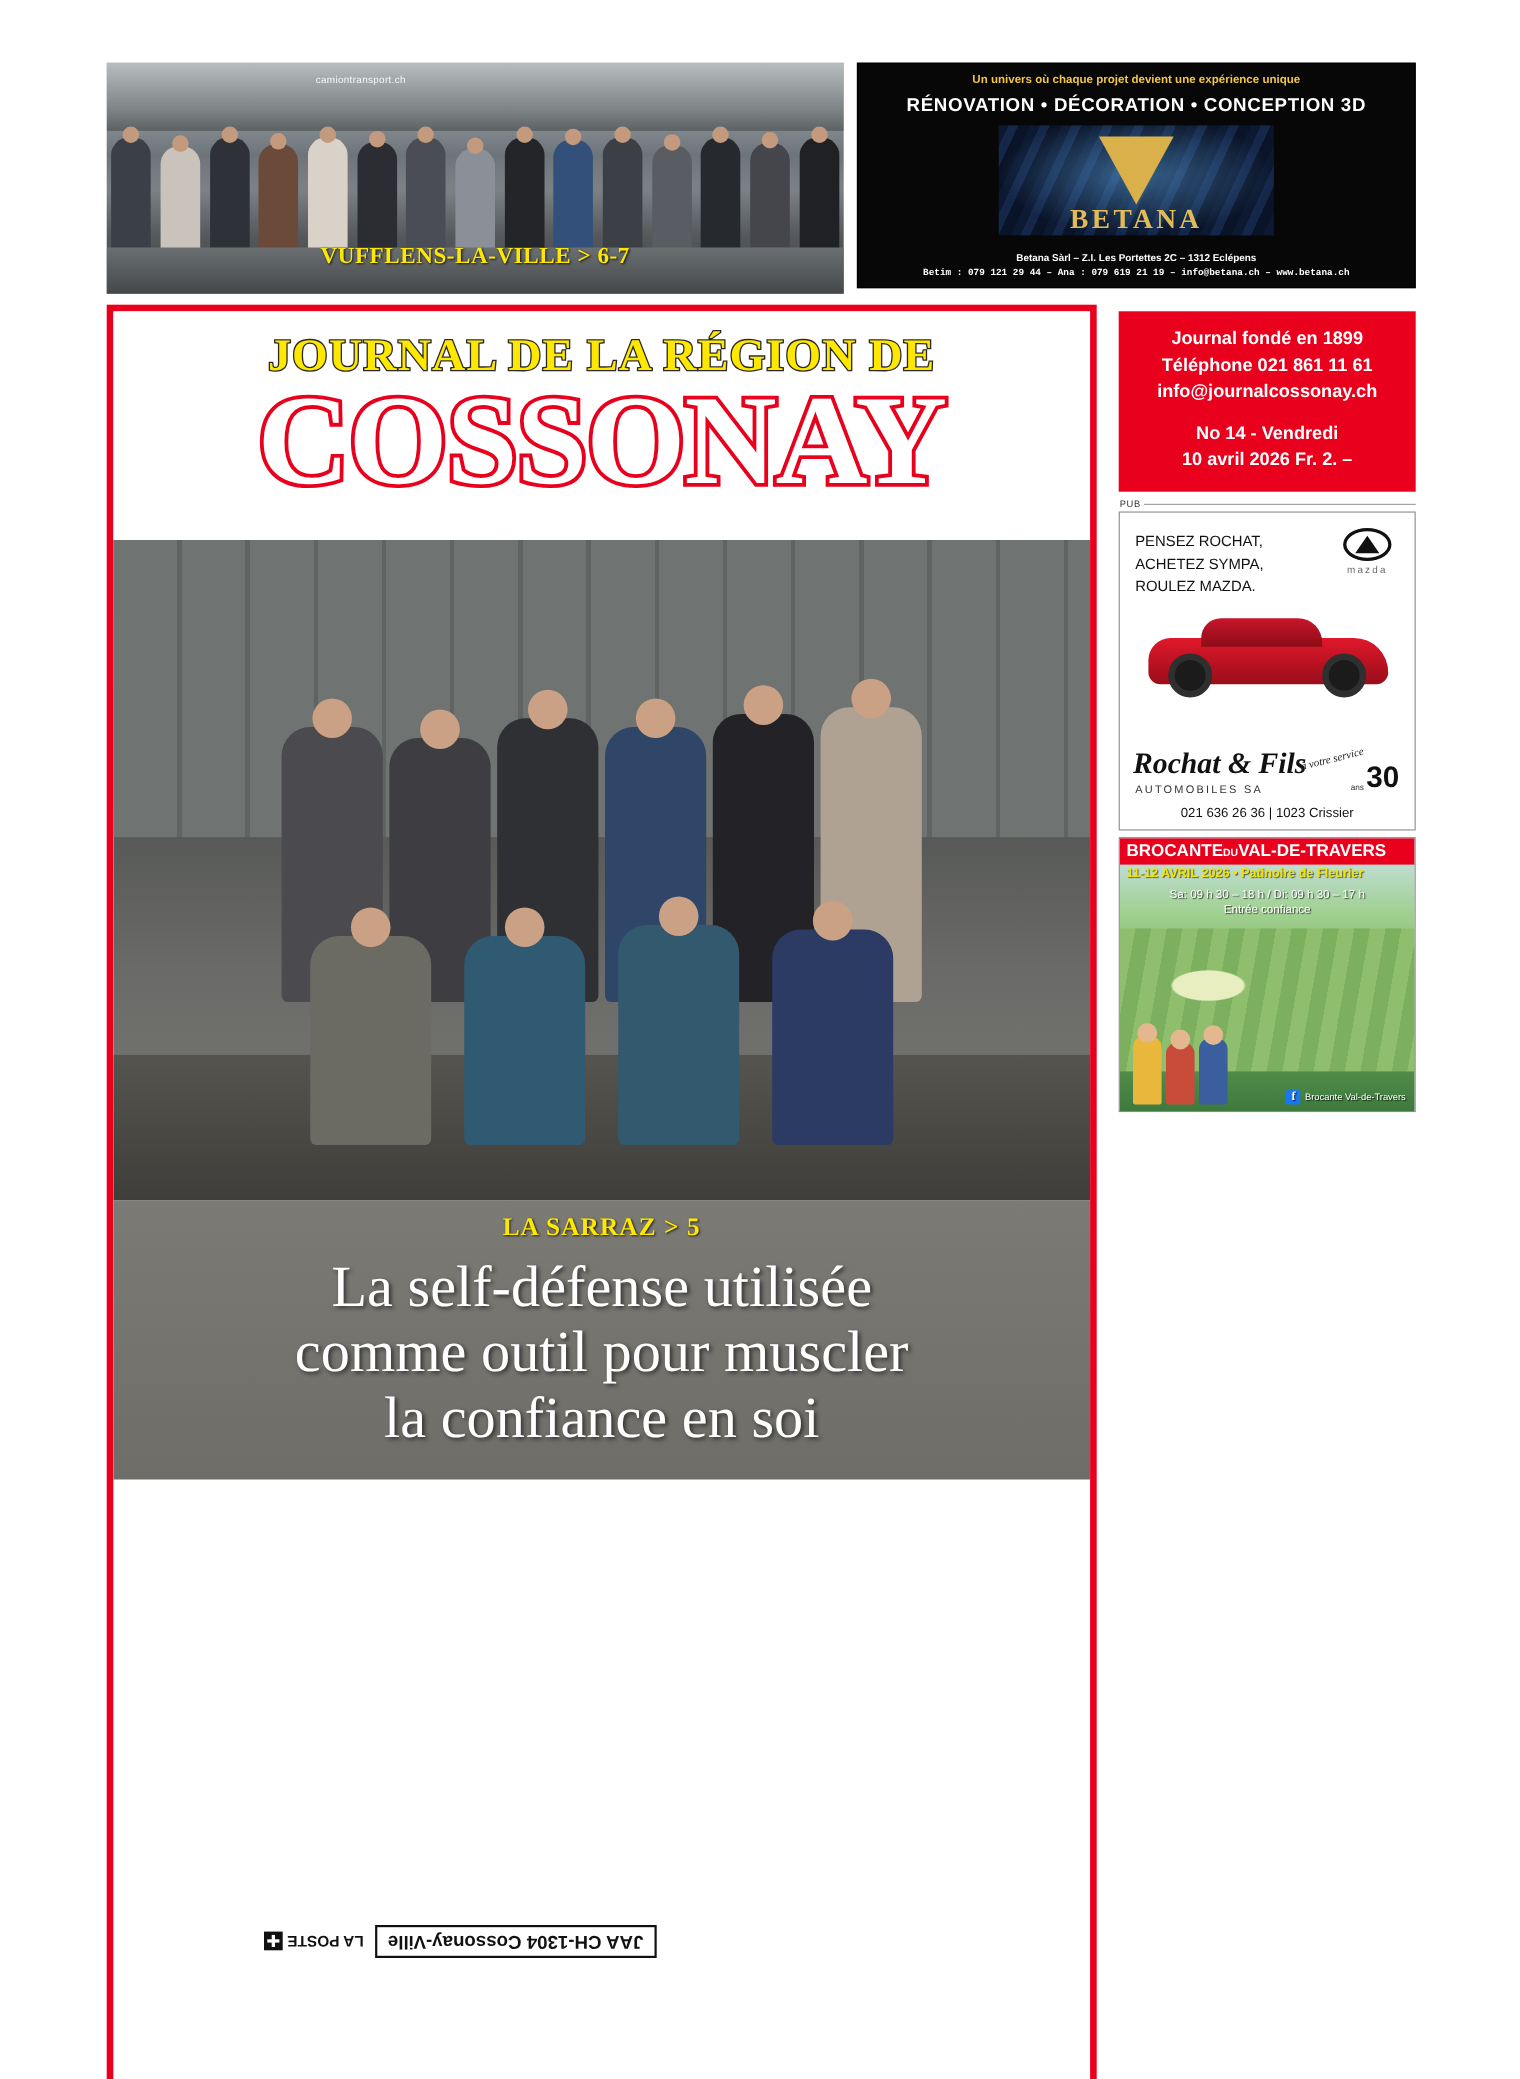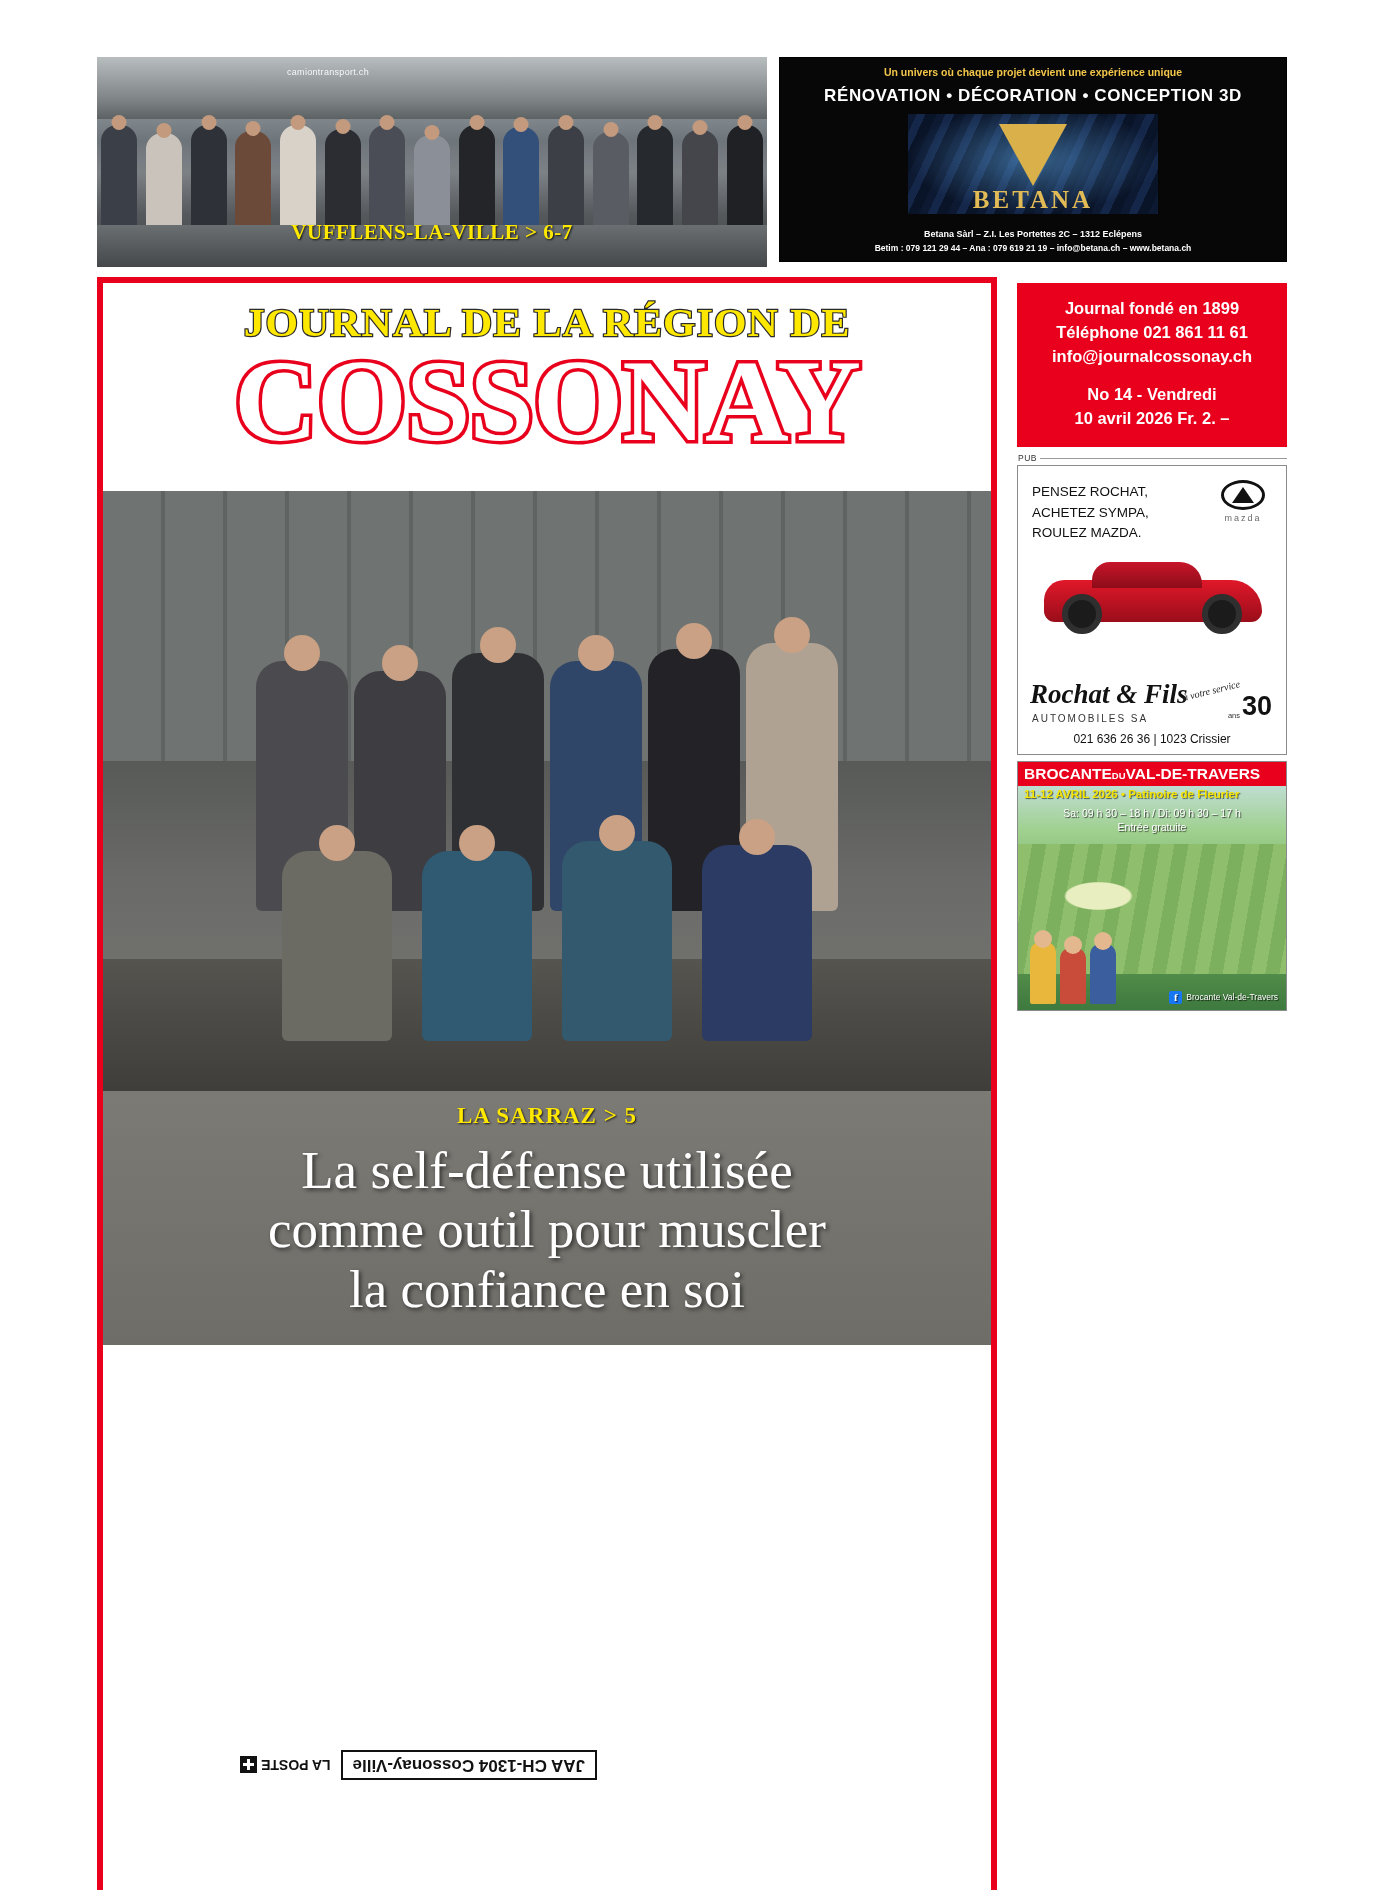--- a/index.html
+++ b/index.html
@@ -128,21 +128,21 @@
   }
   .betana .addr {
     position: absolute; left: 0; bottom: 22px; width: 100%;
     text-align: center; color: #fff;
     font-family: "Liberation Sans", sans-serif;
     font-size: 9px; font-weight: bold;
   }
   .betana .contact {
     position: absolute; left: 0; bottom: 8px; width: 100%;
     text-align: center; color: #fff;
-    font-family: Liberation Sans, sans-serif;
+    font-family: Liberation Mono, monospace;
     font-size: 8.5px; font-weight: bold;
   }
 
   
   .main-block {
     position: absolute;
     left: 97px; top: 277px;
     width: 900px; height: 1820px;
     border: 6px solid #e8001c;
     background: #ffffff;
@@ -641,21 +641,21 @@
     <div class="phone">021 636 26 36  |  1023 Crissier</div>
   </div>
 
   <div class="brocante-ad">
     <div class="titlebar">
       <span>BROCANTE</span><span class="small">DU</span><span>VAL-DE-TRAVERS</span>
     </div>
     <div class="dateline">11-12 AVRIL 2026 • Patinoire de Fleurier</div>
     <div class="hours">
       <div>Sa: 09 h 30 – 18 h / Di: 09 h 30 – 17 h</div>
-      <div>Entrée gratuite</div>
+      <div>Entrée confiance</div>
     </div>
     <div class="village"></div>
     <div class="figs">
       <div class="fig" style="left:4px;background:#e8b73c"></div>
       <div class="fig" style="left:34px;background:#c94b3a;height:56px"></div>
       <div class="fig" style="left:64px;background:#3b5f9e;height:60px"></div>
     </div>
     <div class="fb">
       <span class="ficon">f</span>
       <span>Brocante Val-de-Travers</span>

